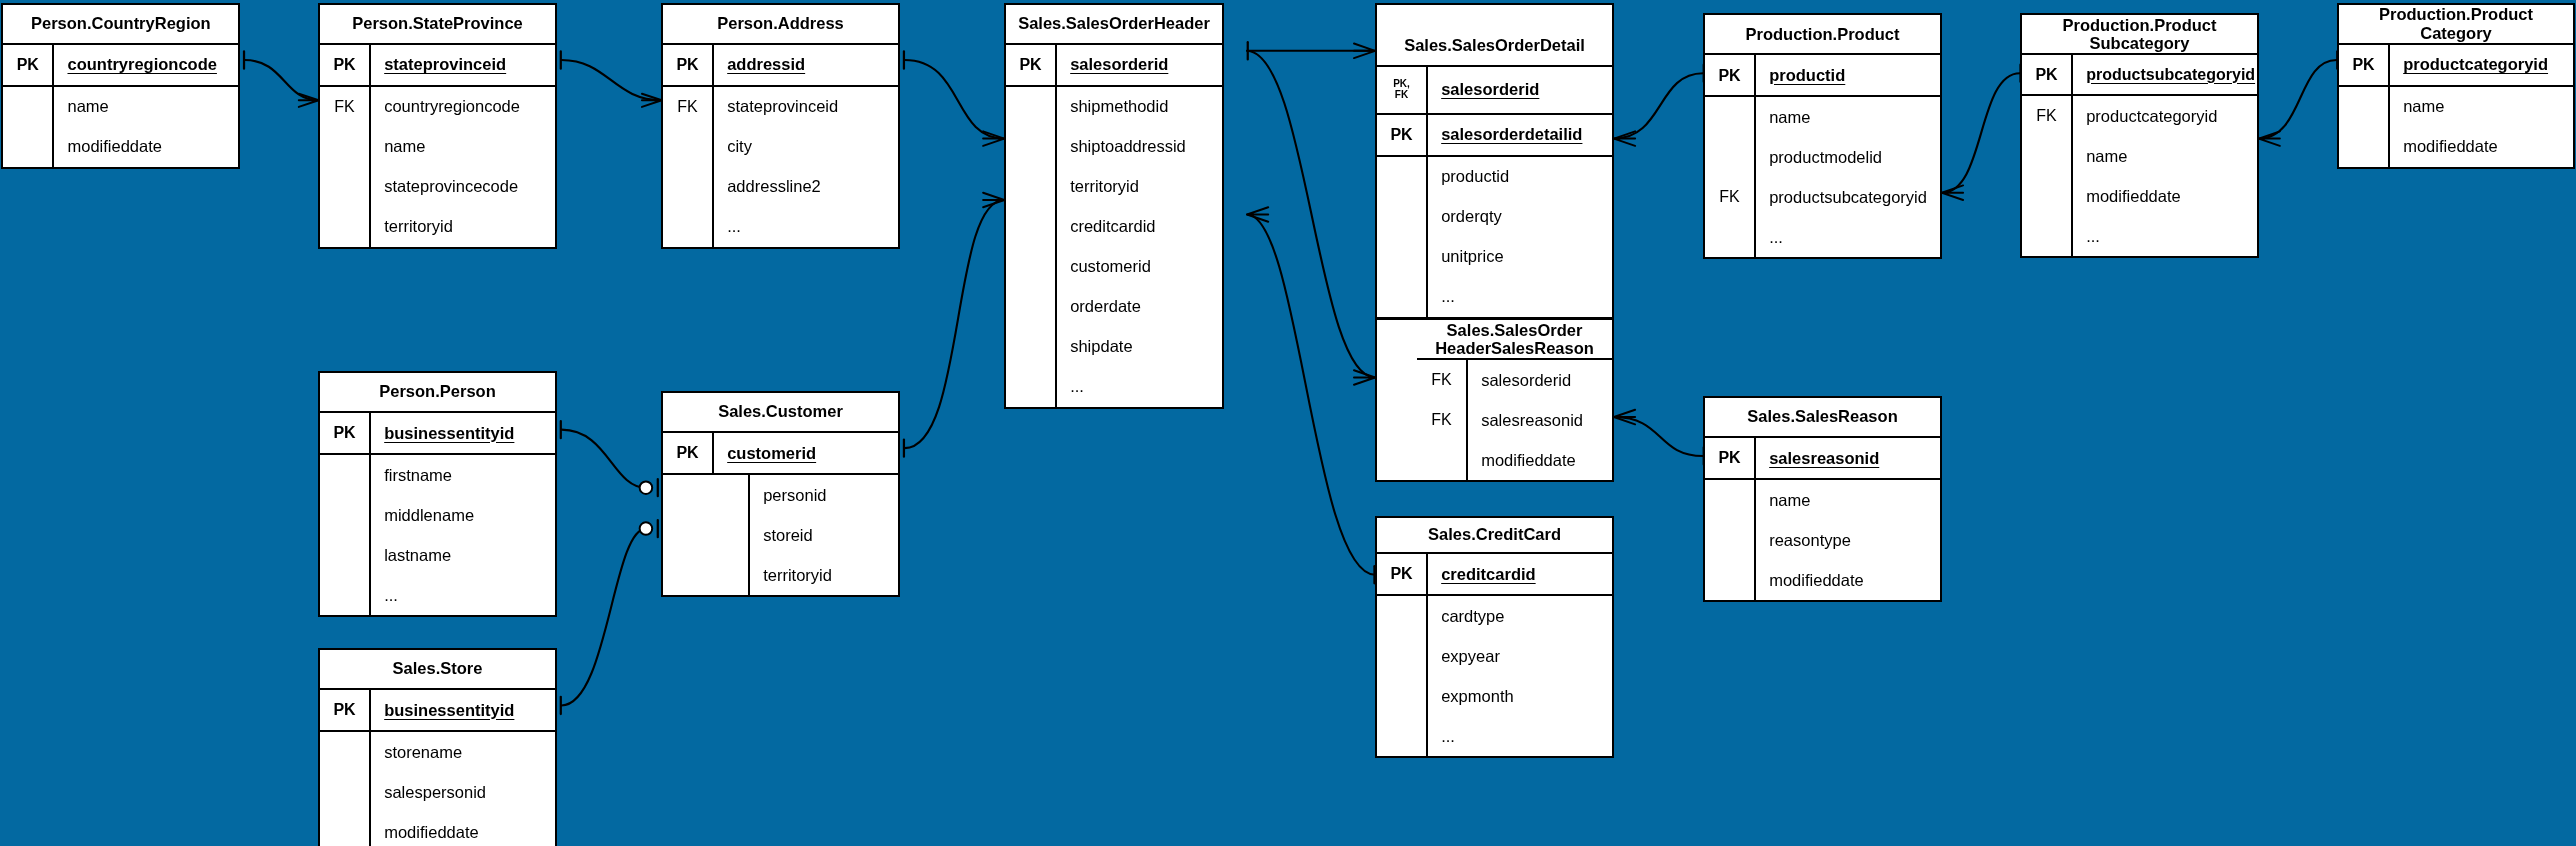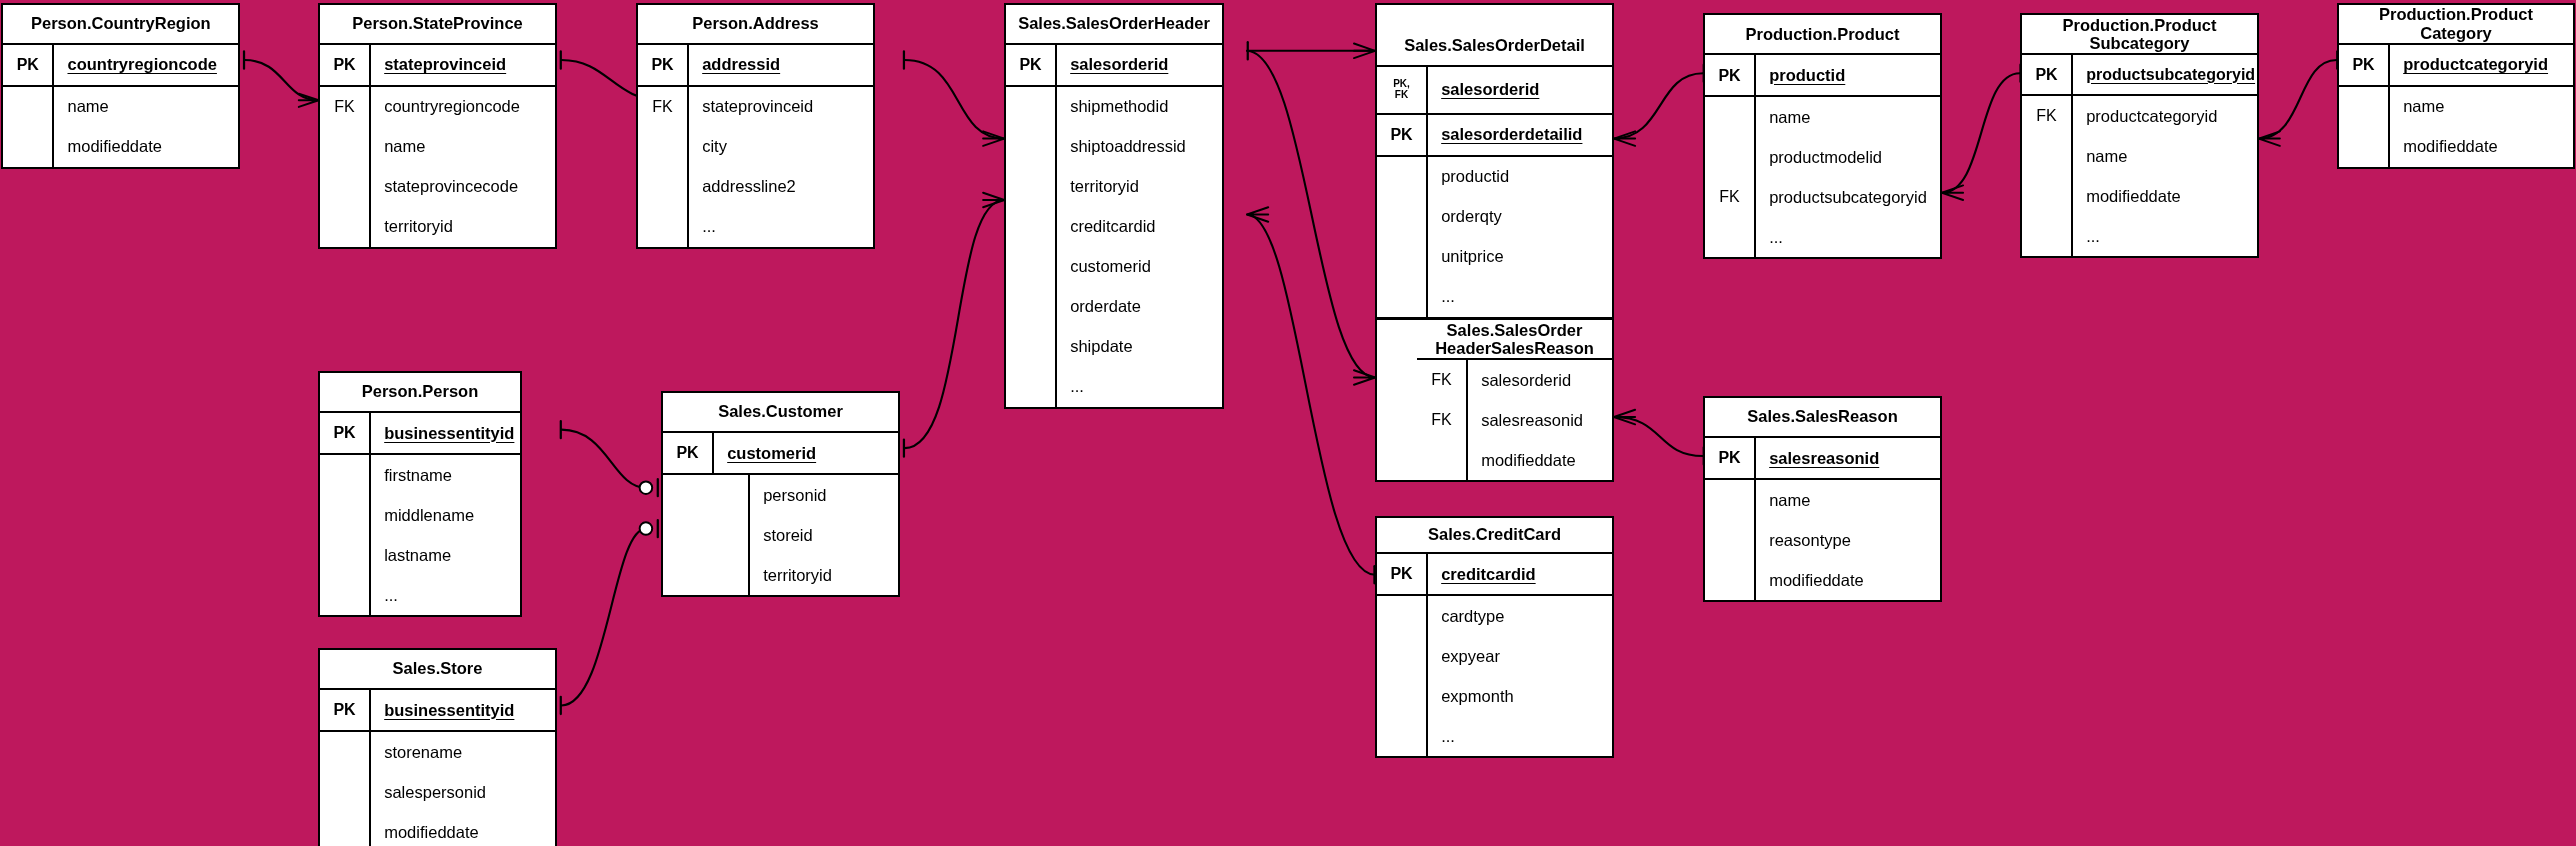--- a/index.html
+++ b/index.html
@@ -6,21 +6,21 @@
   * { box-sizing: border-box; }
   html, body {
     margin: 0; padding: 0;
     background: #ffffff;
     font-family: "Liberation Sans", sans-serif;
   }
   #canvas {
     position: relative;
     width: 2576px;
     height: 846px;
-    background: #be185d;
+    background: #0369a1;
     overflow: hidden;
   }
   #wires {
     position: absolute;
     left: 0; top: 0;
     width: 2576px; height: 846px;
     pointer-events: none;
     z-index: 5;
   }
   .entity {
@@ -235,21 +235,21 @@
         <div class="attrlist">
           <div class="attr">countryregioncode</div>
           <div class="attr">name</div>
           <div class="attr">stateprovincecode</div>
           <div class="attr">territoryid</div>
         </div>
       </div>
     </div>
   </div>
 
-  <div class="entity" style="left:636px; top:2.6px; width:239px;">
+  <div class="entity" style="left:661px; top:2.6px; width:239px;">
     <div class="ent-title" style="height:40px;">Person.Address</div>
     <div class="ent-body">
       <div class="keyrow">
         <div class="kcell">PK</div>
         <div class="fcell pkname">addressid</div>
       </div>
       <div class="attrblock">
         <div class="fkcol">
           <div class="fkmark">FK</div>
           <div class="fkmark"></div>
@@ -394,21 +394,21 @@
           <div class="fkmark"></div>
         </div>
         <div class="attrlist">
           <div class="attr">name</div>
           <div class="attr">modifieddate</div>
         </div>
       </div>
     </div>
   </div>
 
-  <div class="entity" style="left:318px; top:371px; width:204px;">
+  <div class="entity" style="left:318px; top:371px; width:239px;">
     <div class="ent-title" style="height:40px;">Person.Person</div>
     <div class="ent-body">
       <div class="keyrow">
         <div class="kcell">PK</div>
         <div class="fcell pkname">businessentityid</div>
       </div>
       <div class="attrblock">
         <div class="fkcol">
           <div class="fkmark"></div>
           <div class="fkmark"></div>

